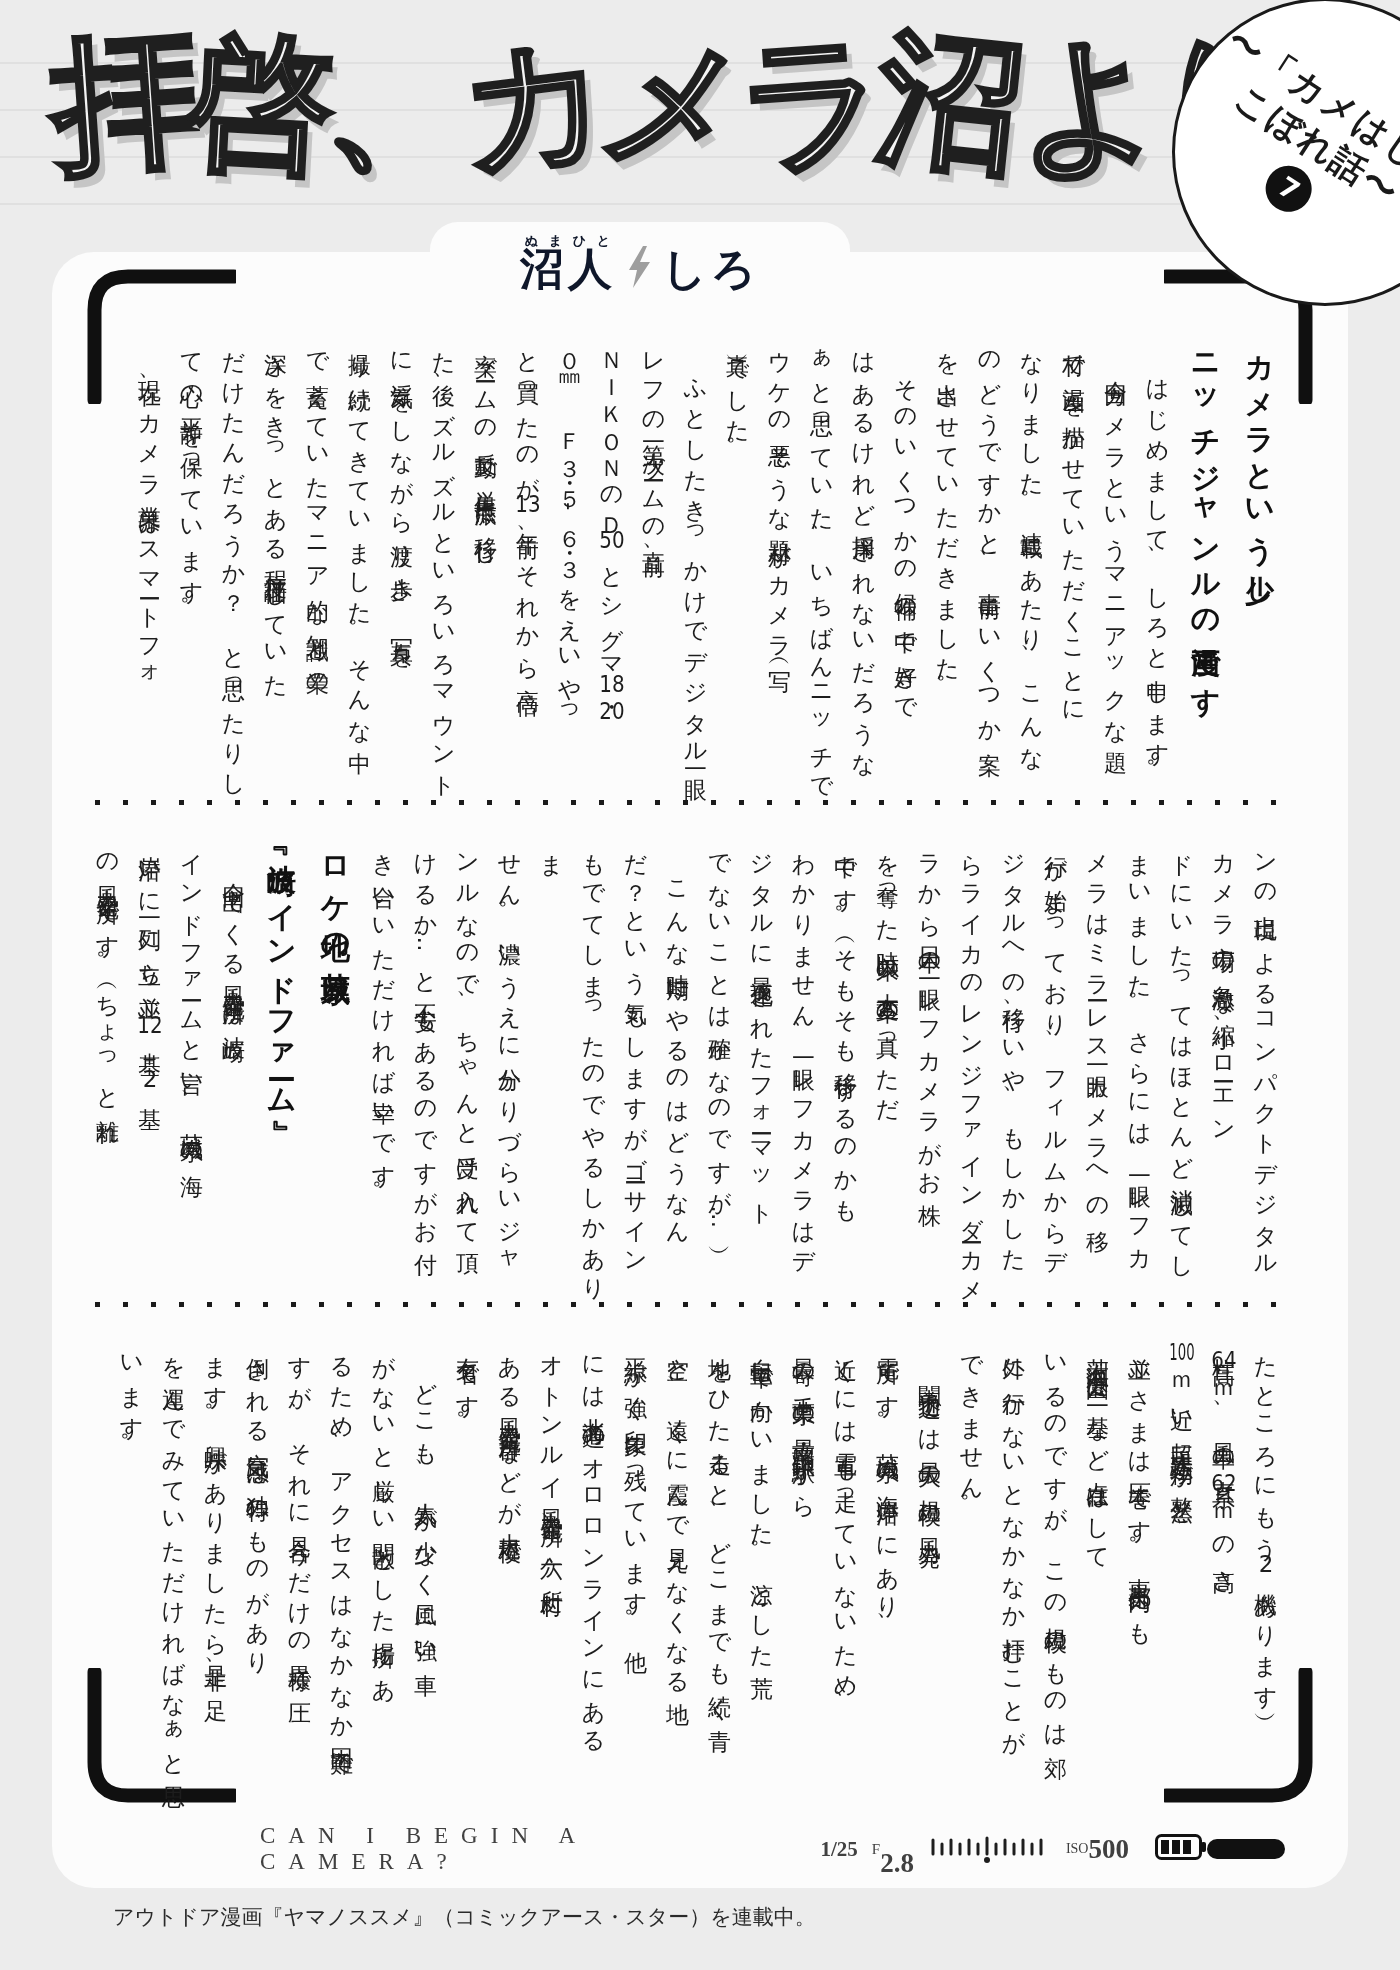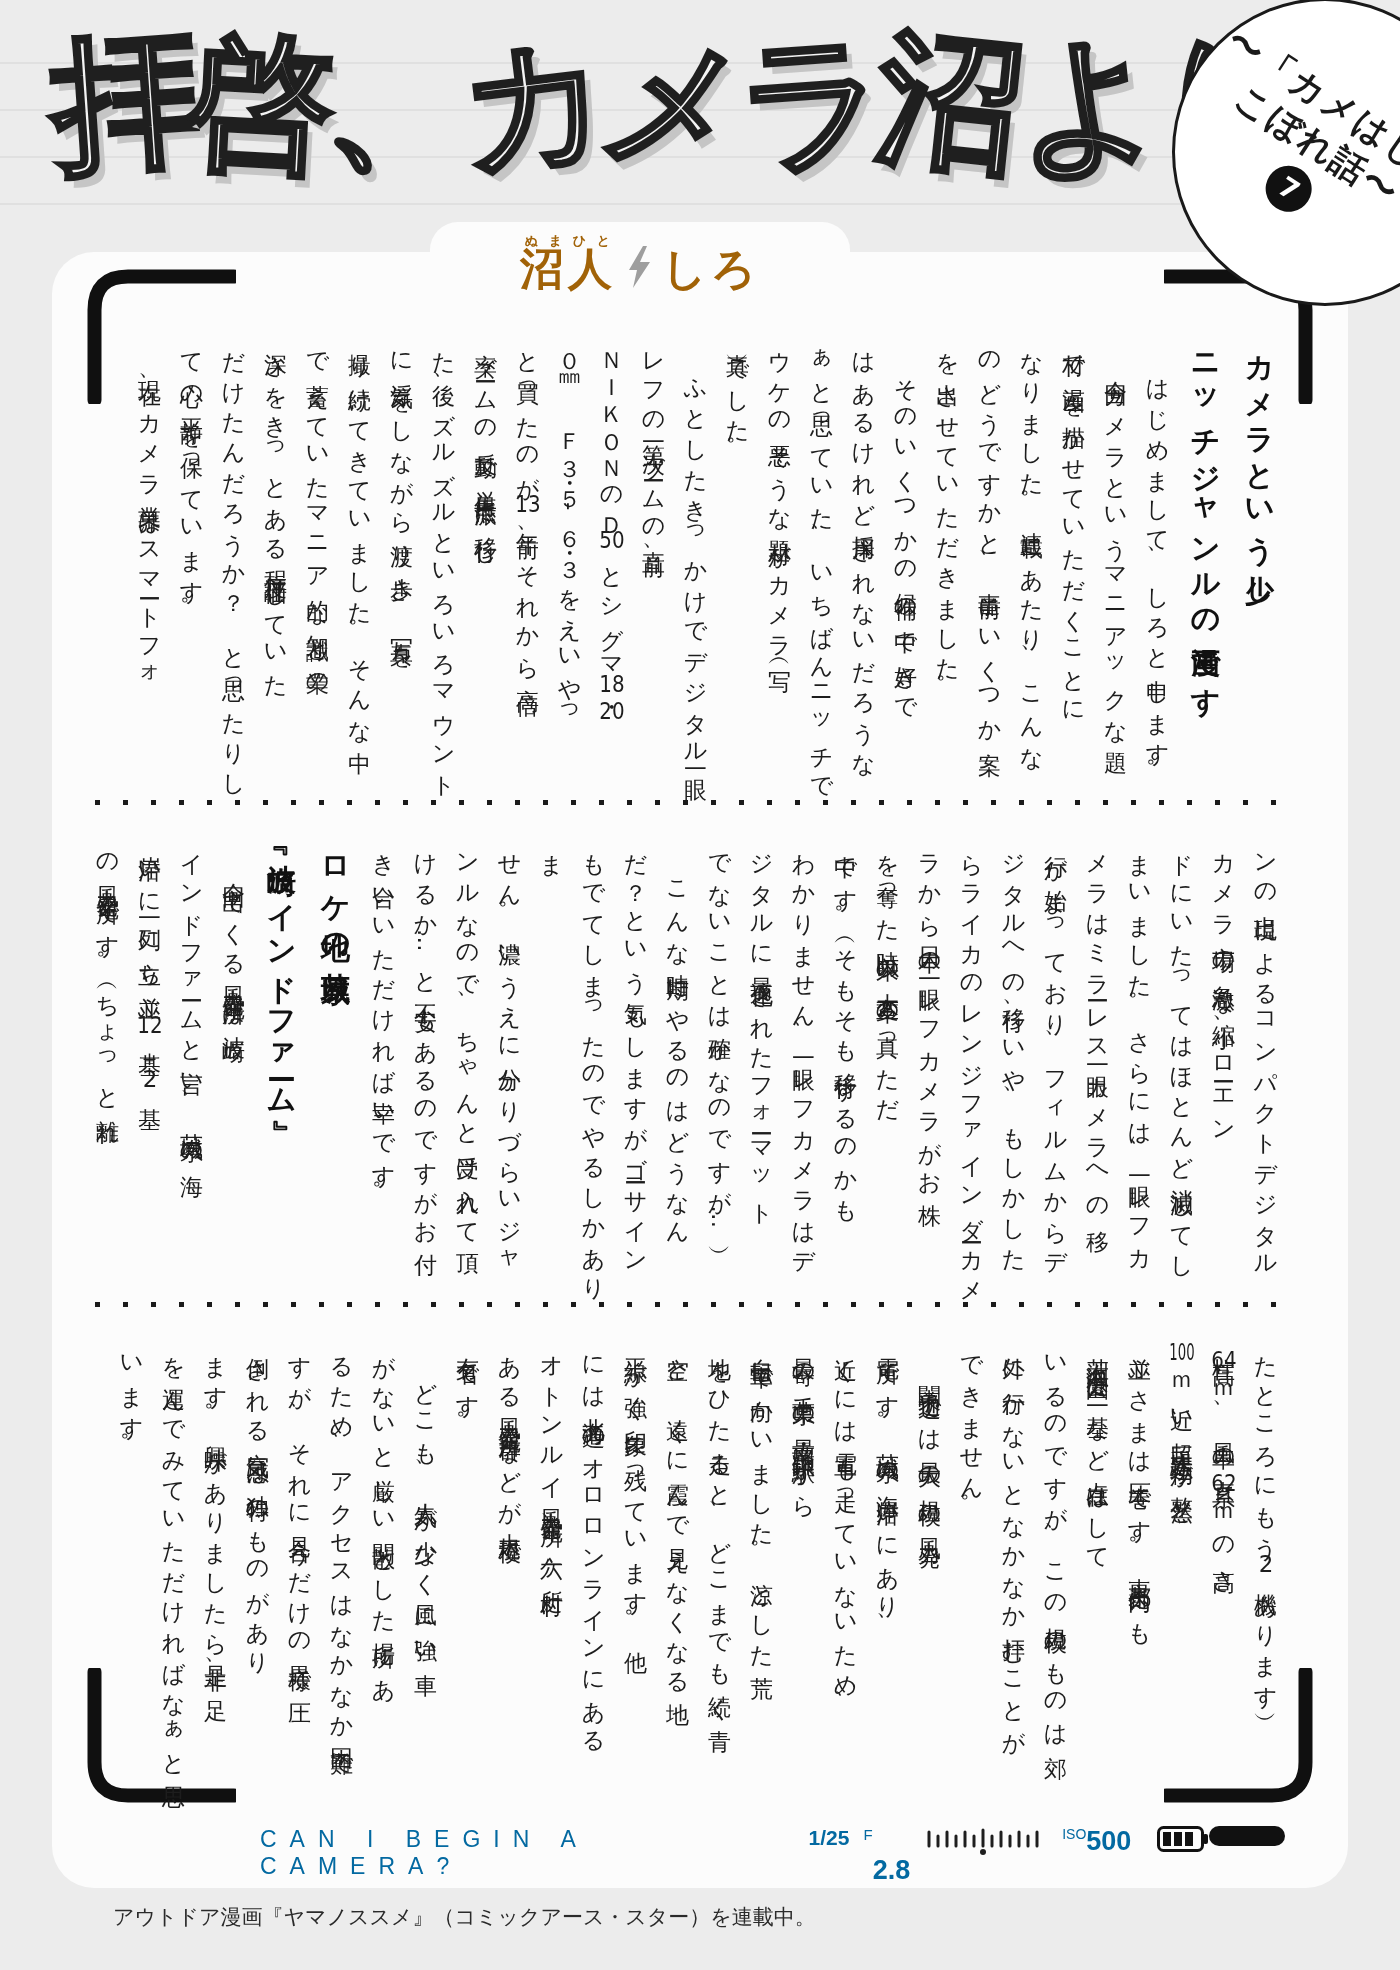--- a/index.html
+++ b/index.html
@@ -19,39 +19,39 @@
              text-align:center;font-weight:700;color:#1a1a1a;white-space:nowrap;}
   .badge-line{font-size:35px;letter-spacing:2px;line-height:1.25;}
   .badge-num{display:inline-flex;align-items:center;justify-content:center;width:46px;height:46px;
              margin-top:6px;background:#111;color:#fff;border-radius:50%;font-size:27px;font-weight:700;}
   
   .card{position:absolute;left:52px;top:252px;width:1296px;height:1636px;background:#fcfcfc;
         border-radius:42px;}
   .tab{position:absolute;left:430px;top:222px;width:420px;height:70px;background:#fcfcfc;
        border-radius:28px 28px 0 0;}
   .numa-header{position:absolute;left:430px;top:234px;width:420px;text-align:center;
-               font-size:44px;font-weight:700;color:#a16207;letter-spacing:4px;z-index:3;font-family:Liberation Mono, monospace;}
+               font-size:44px;font-weight:700;color:#0f172a;letter-spacing:4px;z-index:3;font-family:Liberation Mono, monospace;}
   .numa-header ruby rt{font-size:13px;font-weight:700;letter-spacing:1px;}
   .bolt{display:inline-block;vertical-align:-4px;margin:0 10px;}
   
   .corner{position:absolute;width:150px;height:136px;}
   
   .band{position:absolute;left:95px;width:1192px;height:460px;
         writing-mode:vertical-rl;text-orientation:mixed;
         font-size:23px;line-height:42px;letter-spacing:4px;color:#1d1d1d;}
   .col{height:100%;}
   .col.hl{font-weight:800;font-size:29px;line-height:54px;letter-spacing:3px;color:#111;}
   .tcy{text-combine-upright:all;}
   .band1{top:336px;} .band2{top:838px;} .band3{top:1340px;}
   .dots{position:absolute;left:95px;width:1190px;height:5px;
         background-image:repeating-linear-gradient(to right,#1b1b1b 0 5px,transparent 5px 28px);}
   .dots1{top:800px;} .dots2{top:1302px;}
   
   .camera-bar{position:absolute;left:95px;top:1826px;width:1190px;height:46px;display:flex;
-              align-items:flex-start;font-family:Liberation Sans, sans-serif;color:#0369a1;}
+              align-items:center;font-family:Liberation Serif, serif;color:#404040;}
   .cam-phrase{margin-left:165px;font-size:23px;letter-spacing:13px;font-weight:500;}
   .cam-shutter{margin-left:60px;font-size:21px;font-weight:600;}
   .cam-f-label{font-size:15px;margin-left:14px;}
   .cam-f{font-size:27px;font-weight:600;margin-top:29px;}
   .meter{margin-left:14px;display:flex;align-items:center;}
   .iso-label{font-size:14px;margin-left:12px;}
   .iso{font-size:27px;font-weight:600;}
   .battery{margin-left:26px;}
   .end-bar{margin-left:auto;width:85px;height:20px;background:#111;border-radius:10px;}
   

